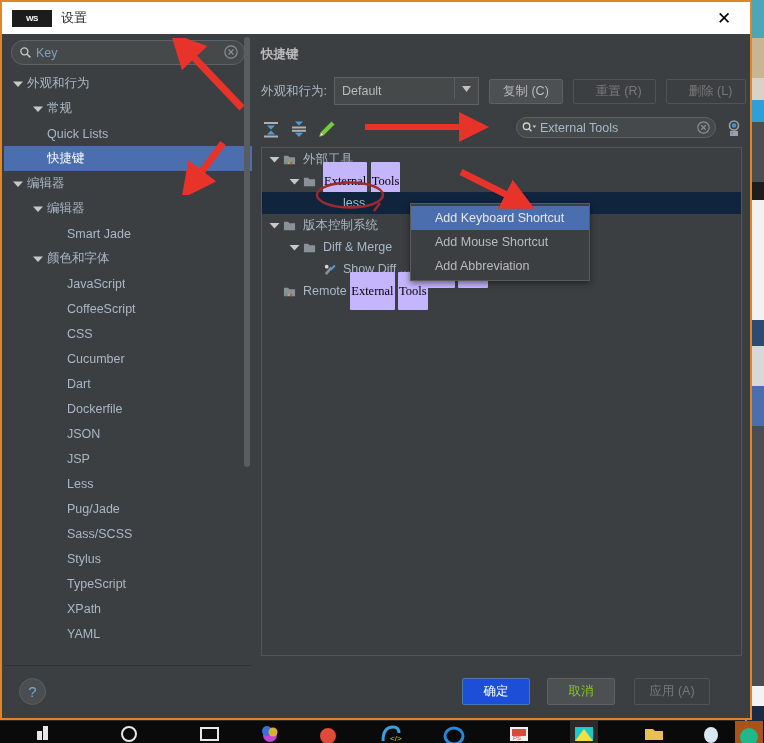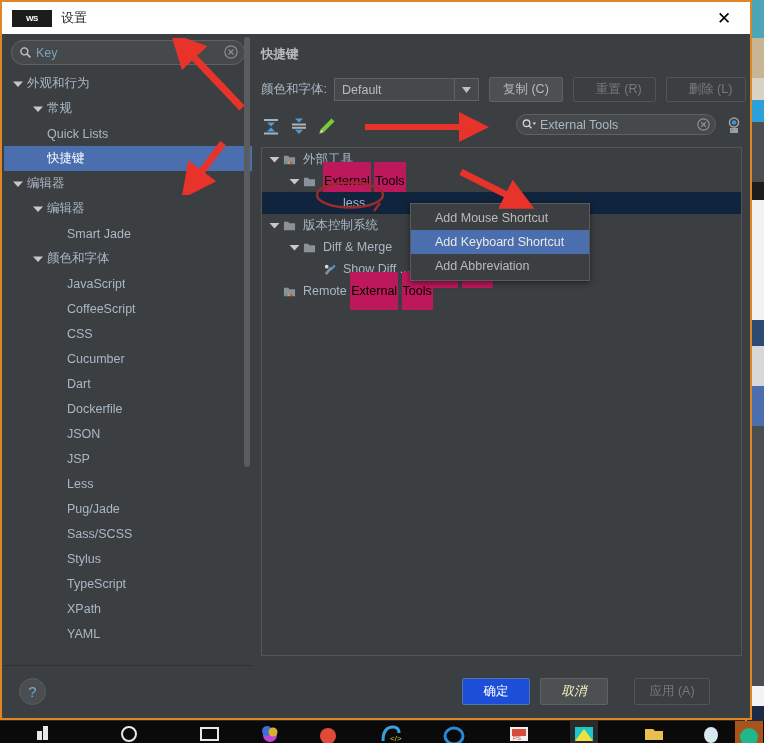--- a/index.html
+++ b/index.html
@@ -96,21 +96,21 @@
 
   
   .rpanel {
     position:absolute; left: 253px; right: 2px; top:0; bottom:52px;
     background:#3c3f41;
   }
   .rp-title { margin: 12px 0 0 6px; font-size:12.5px; color:#bbbbbb; font-weight:bold;}
   .kmrow { display:flex; align-items:center; margin: 14px 0 0 6px; }
   .kmlabel { font-size:12.5px; color:#a9b7c6; margin-right:7px; }
   .combo {
-    width: 145px; height: 23px;
+    width: 145px; height: 28px;
     background:#45494a; border:1px solid #5e6264;
     display:flex; align-items:center; position:relative;
     box-sizing:border-box;
   }
   .combo .cv { font-size:12.5px; color:#bbbbbb; margin-left:7px; }
   .combo .carrow {
     position:absolute; right:0; top:0; width:23px; height:21px;
     border-left:1px solid #5e6264;
     display:flex; align-items:center; justify-content:center;
   }
@@ -140,21 +140,21 @@
     border:1px solid #555555; background:#3c3f41;
     overflow:hidden;
   }
   .krow {
     position:relative; height:22px;
     display:flex; align-items:center;
     font-size:12.5px; color:#a9b7c6; white-space:nowrap;
   }
   .krow.sel { background:#10243e; }
   .krow .kc { width:13px; height:13px; flex:0 0 auto; margin-right:2px; }
-  .hl { background:#be185d; color:#000000; padding:12px 1px; border-radius:1px; }
+  .hl { background:#c4b5fd; color:#000000; padding:12px 1px; border-radius:1px;font-family:Liberation Serif, serif; }
 
   
   .ctxmenu {
     position:absolute; left: 148px; top: 55px;
     width: 178px;
     background:#3c3f41; border:1px solid #5a5a5a;
     box-shadow: 0 2px 6px rgba(0,0,0,0.5);
     padding: 2px 0;
     z-index: 40;
   }
@@ -170,21 +170,21 @@
     position:absolute; left:15px; top:12px; width:25px; height:25px;
     border-radius:50%; background:#4a4e50; border:1px solid #5a5e60;
     color:#6eaad8; font-size:15px; display:flex; align-items:center; justify-content:center;
   }
   .fbtn {
     position:absolute; top:12px; height:27px; width:68px;
     display:flex; align-items:center; justify-content:center;
     font-size:12.5px; border-radius:2px; box-sizing:border-box;
   }
   .fbtn.ok { right:218px; background:#1d4ed8; border:1px solid #4a7aab; color:#ffffff; }
-  .fbtn.cancel { right:140px; background:#4c5052; border:1px solid #5e6264; color:#fef9c3;font-style:italic; }
+  .fbtn.cancel { right:133px; background:#4c5052; border:1px solid #5e6264; color:#84cc16; }
   .fbtn.apply { right:38px; width:76px; background:transparent; border:1px solid #505456; color:#787878; }
 
   
   .taskbar { position:absolute; left:0; bottom:0; width:764px; height:22px; background:#0a0a0a; }
   .tb-icon { position:absolute; bottom:0; width:28px; height:22px; }
 
   
   .anno { position:absolute; pointer-events:none; z-index:60; }
 </style>
 </head>
@@ -364,21 +364,21 @@
         <div class="sb-scroll"></div>
         <div class="sidebar-sep"></div>
       </div>
 
       <div class="vsplit"></div>
 
       <div class="rpanel">
         <div class="rp-title">快捷键</div>
 
         <div class="kmrow">
-          <span class="kmlabel">颜色和字体:</span>
+          <span class="kmlabel">外观和行为:</span>
           <div class="combo">
             <span class="cv">Default</span>
             <span class="carrow">
               <svg width="9" height="6" viewBox="0 0 9 6">
                   <polygon points="0,0 9,0 4.5,6" fill="#c0c0c0"></polygon>
                 </svg>
             </span>
           </div>
           <div id="km-buttons" style="display:flex;">
               <div class="btn">复制 (C)</div>
@@ -505,22 +505,22 @@
                     <rect x="2.5" y="9.5" width="2" height="2.3" fill="#4aa84a"></rect>
                     <rect x="5.2" y="9.5" width="2" height="2.3" fill="#d8a030"></rect>
                     <rect x="7.9" y="9.5" width="2" height="2.3" fill="#d84a3a"></rect>
                   </svg>
                 </span>
                 <span class="kl"><span>Remote </span><span class="hl">External</span><span> </span><span class="hl">Tools</span></span>
               </div>
             </div>
 
           <div class="ctxmenu" id="ctx-menu">
+              <div class="ctxitem hi">Add Keyboard Shortcut</div>
               <div class="ctxitem">Add Mouse Shortcut</div>
-              <div class="ctxitem hi">Add Keyboard Shortcut</div>
               <div class="ctxitem">Add Abbreviation</div>
             </div>
         </div>
       </div>
 
       <div class="footer">
         <div class="help-btn">?</div>
         <div class="fbtn ok">确定</div>
         <div class="fbtn cancel">取消</div>
         <div class="fbtn apply">应用 (A)</div>

